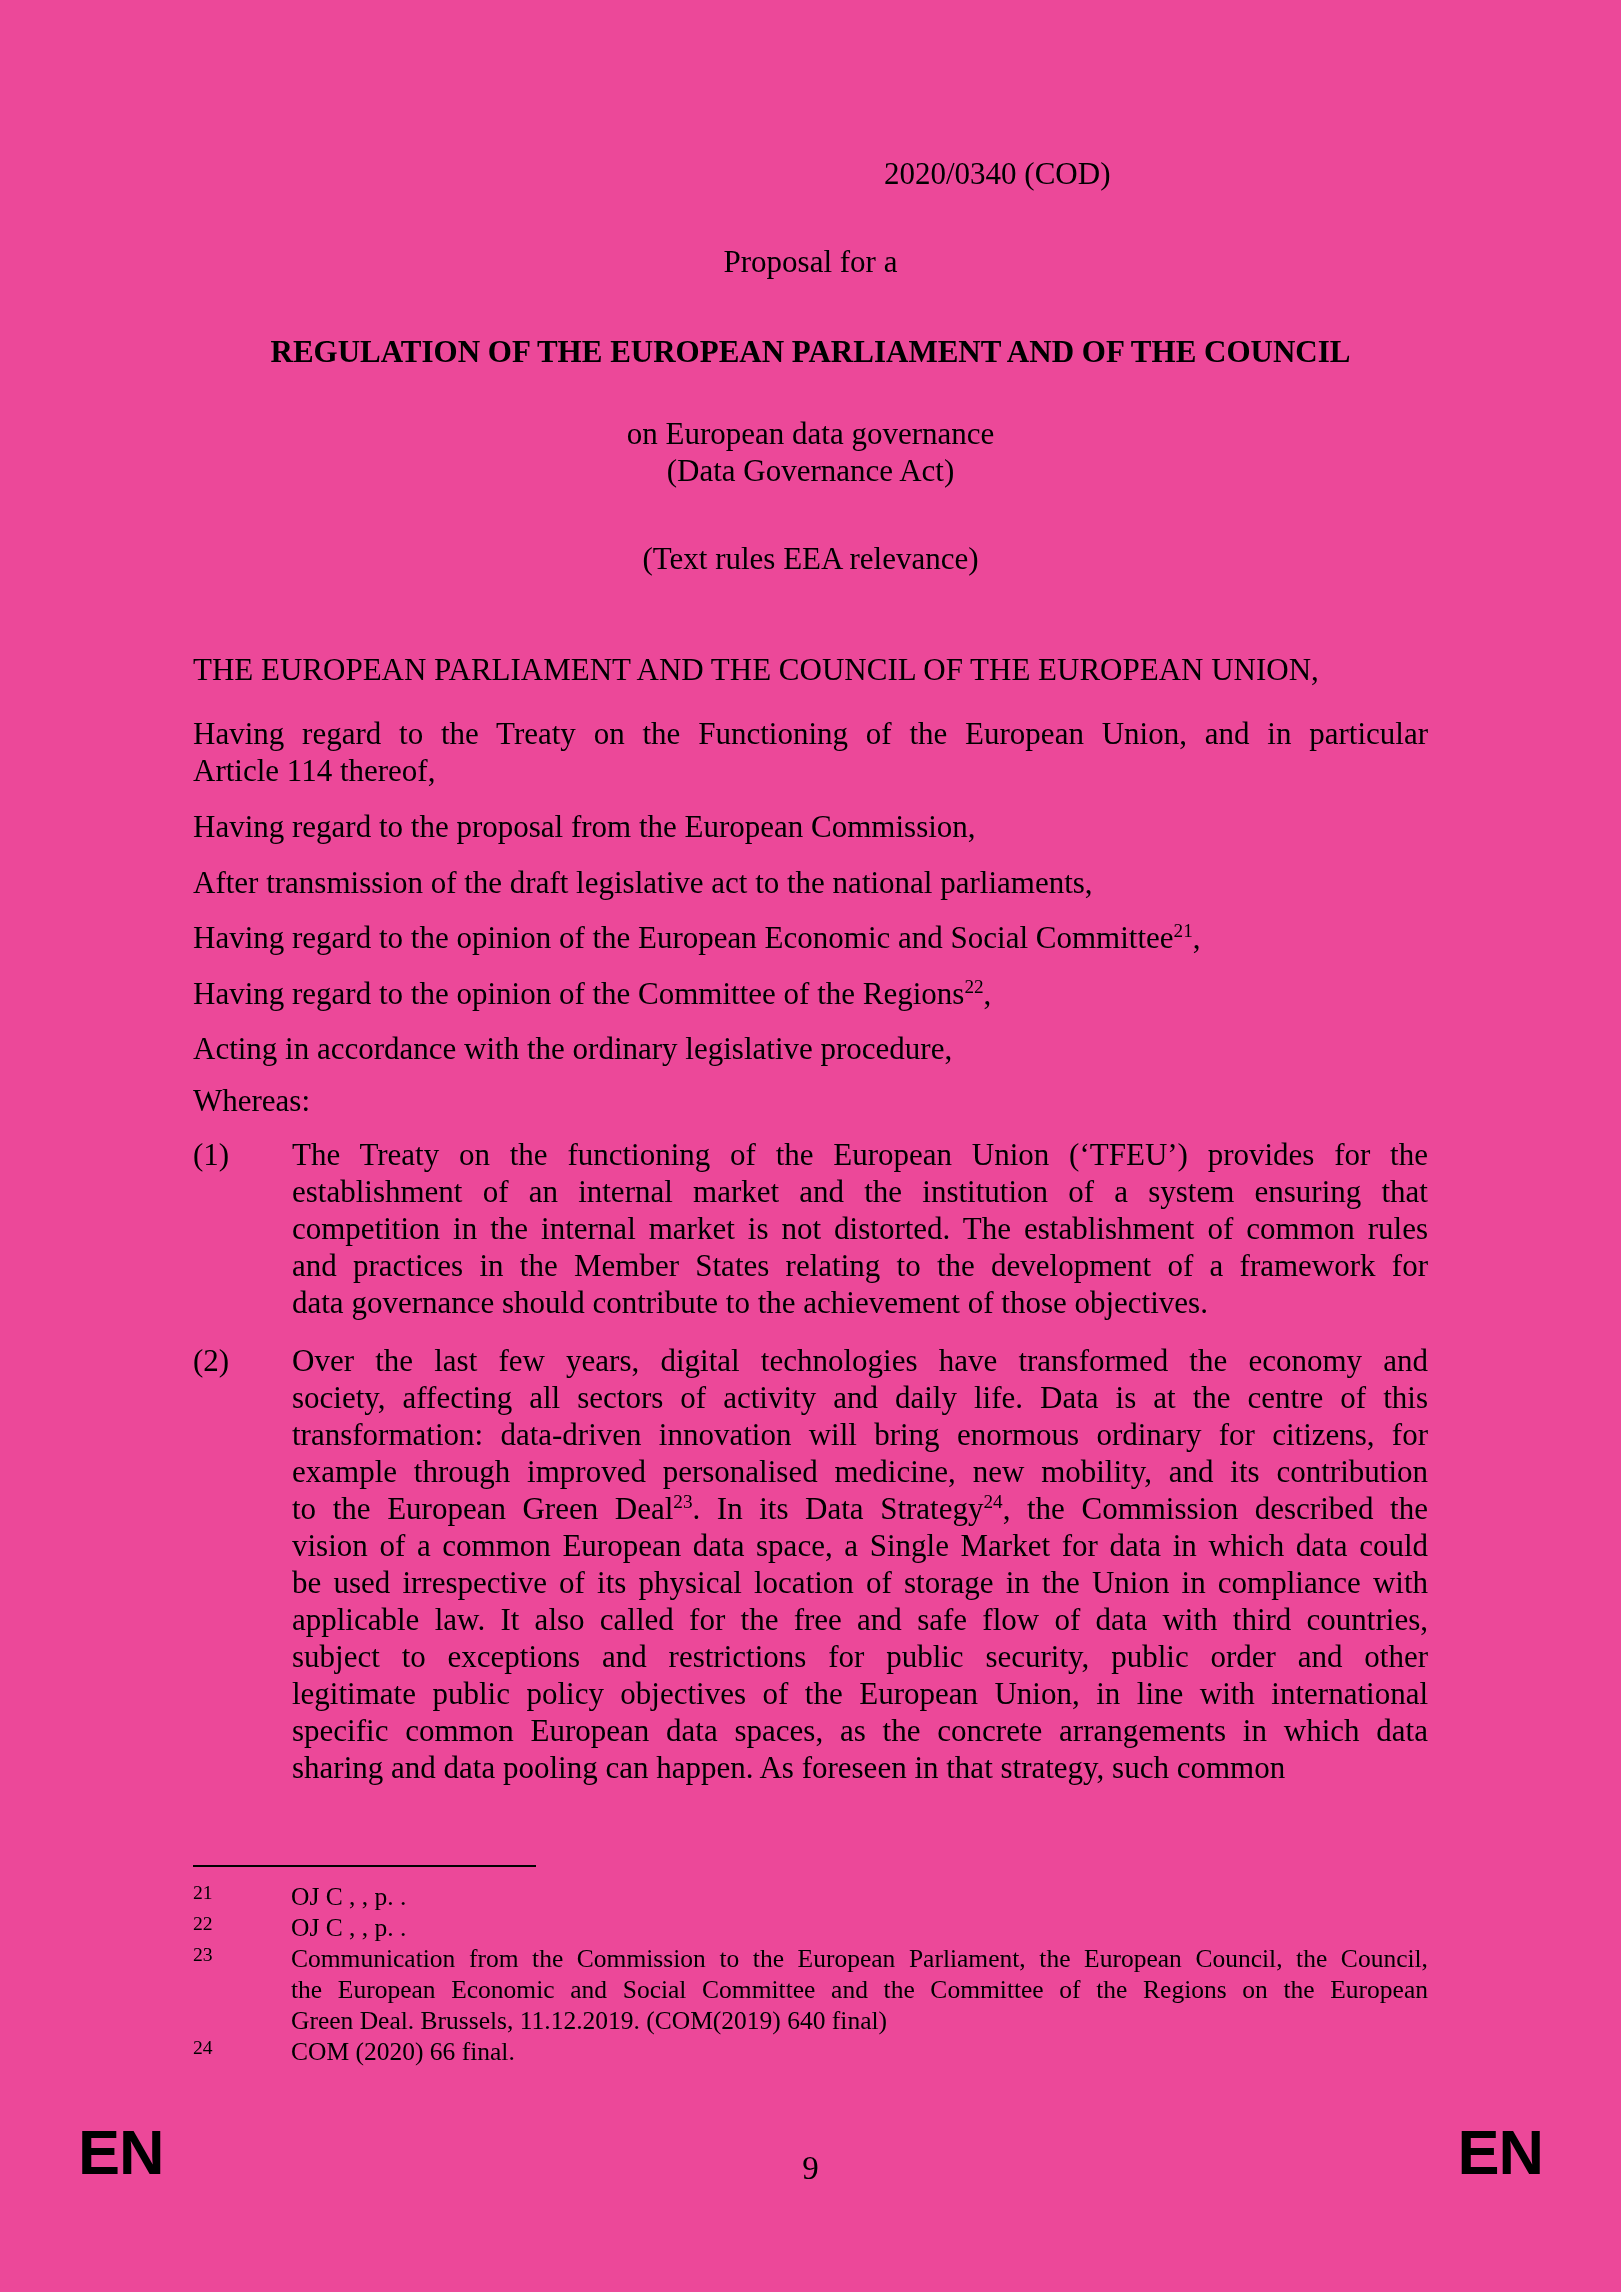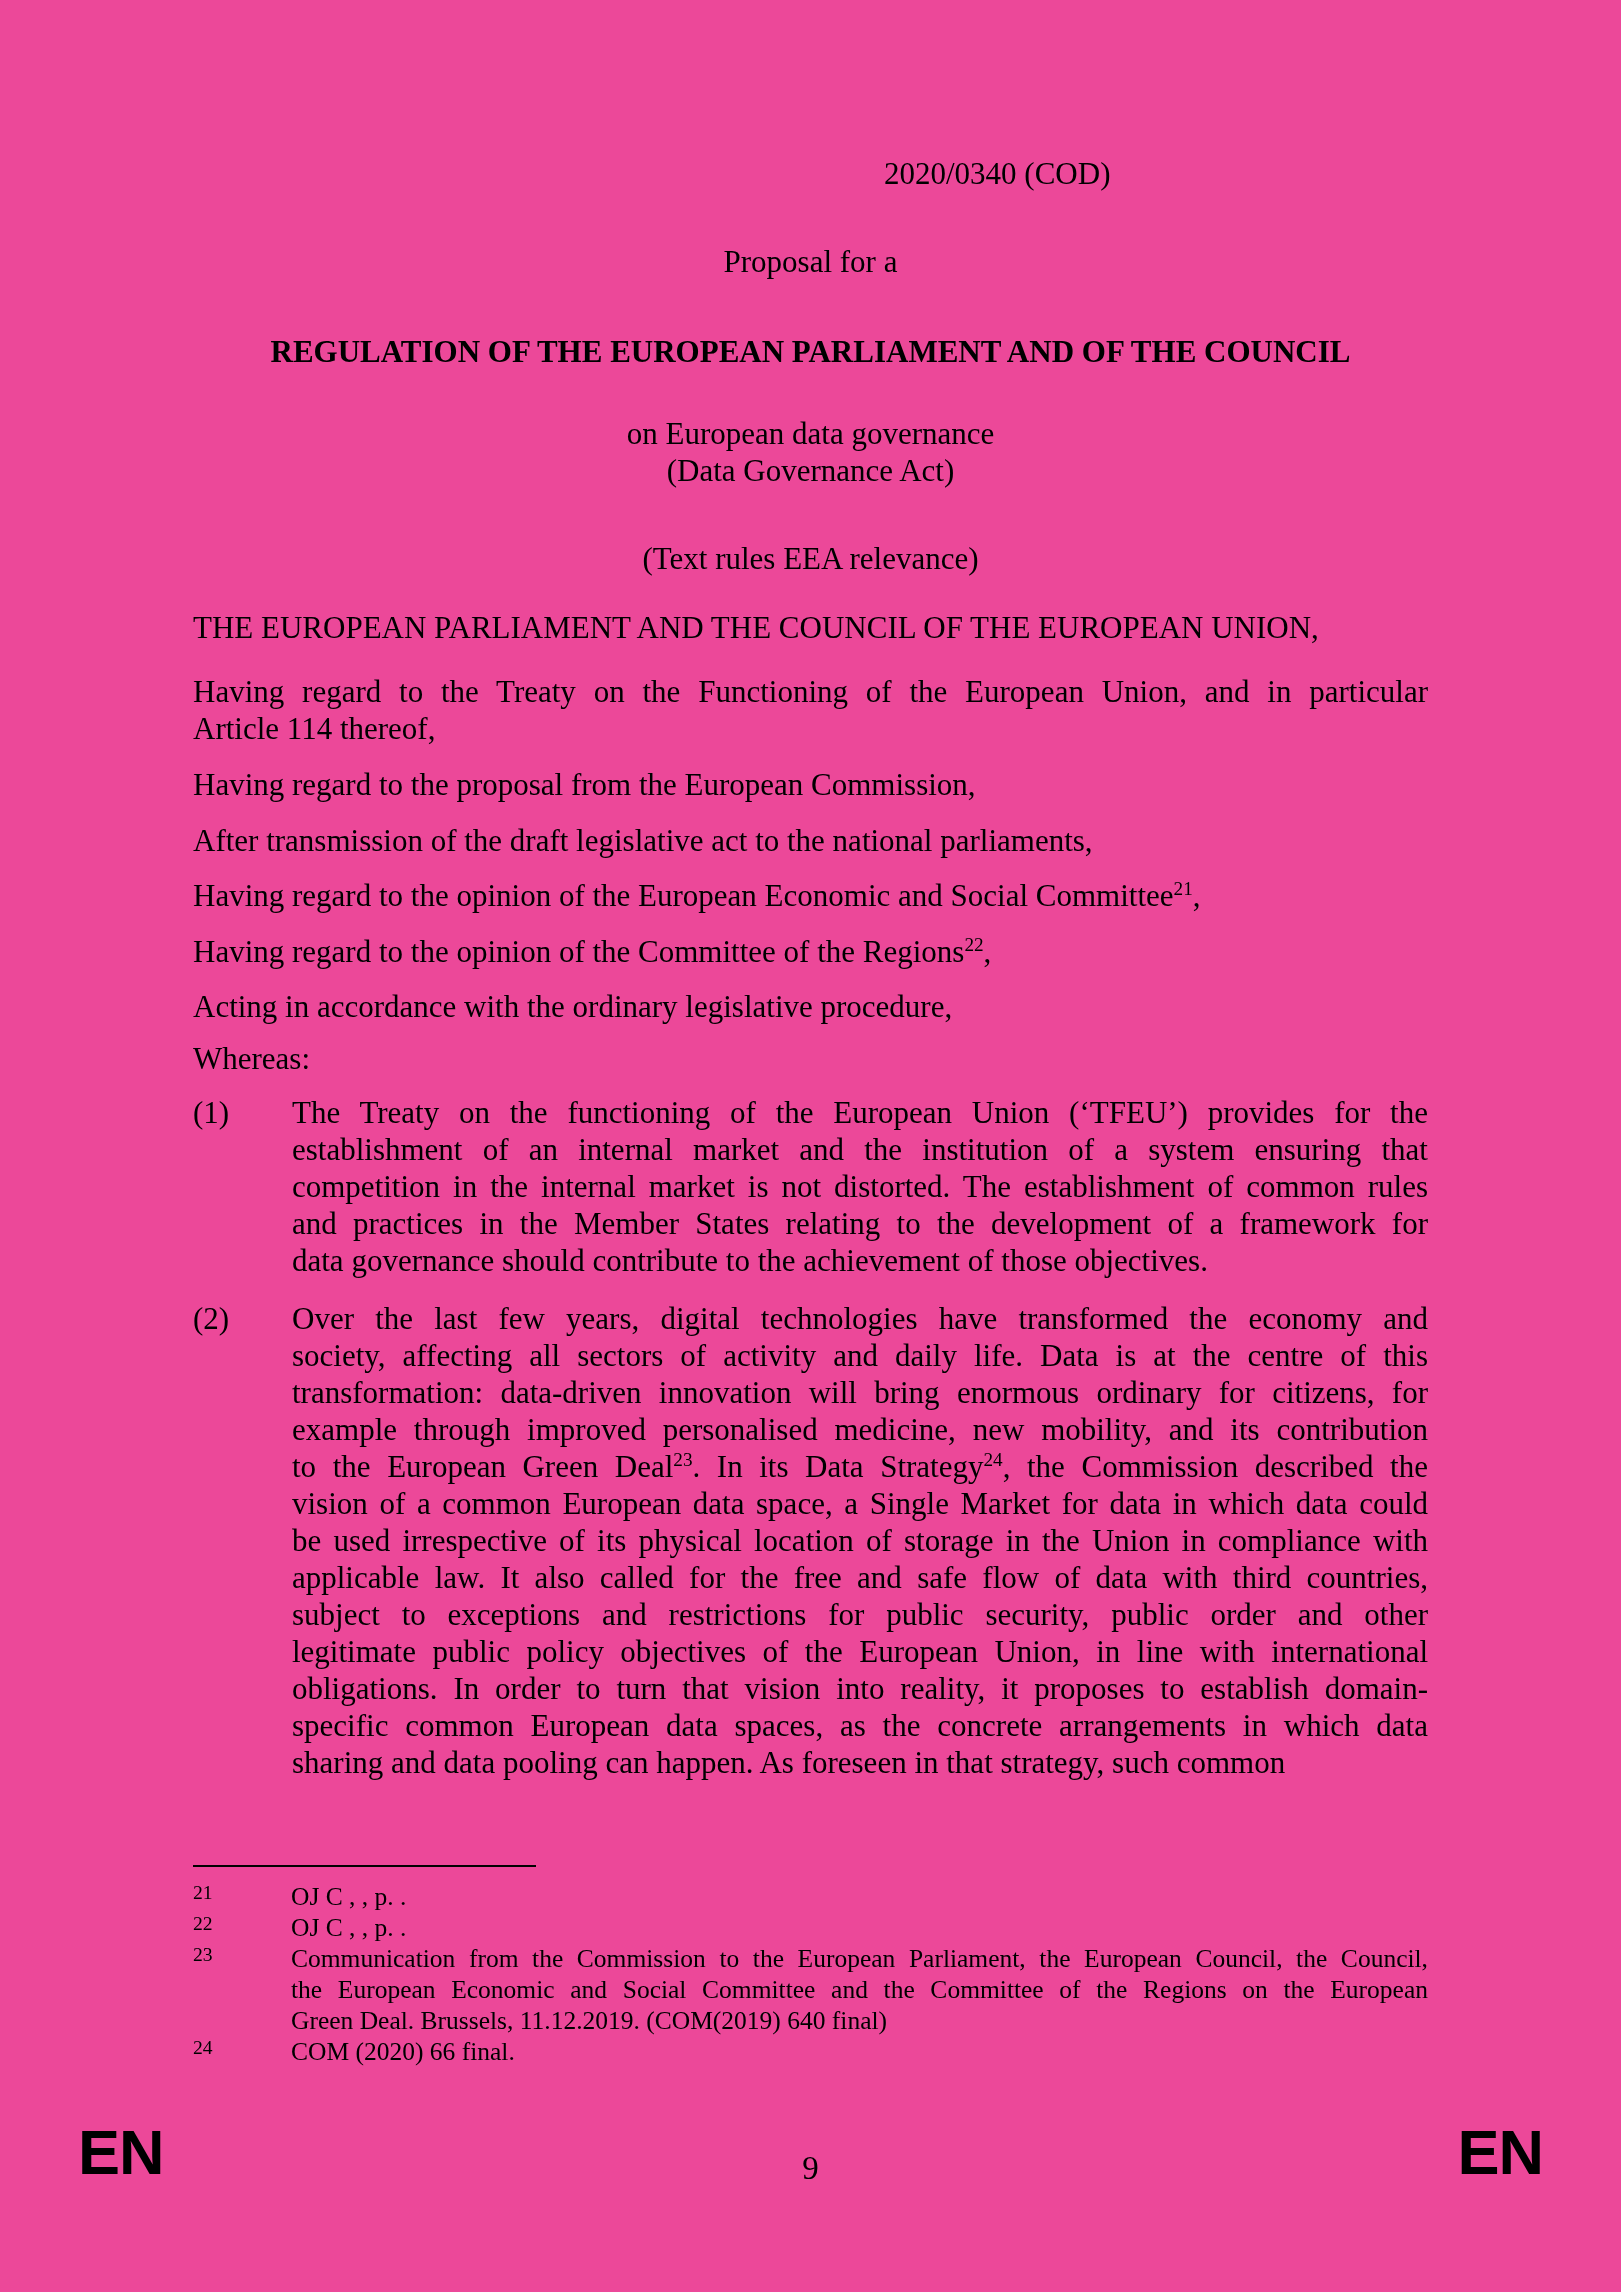--- a/index.html
+++ b/index.html
@@ -10,21 +10,21 @@
     font-family:"Liberation Serif","DejaVu Serif",serif;
     font-size:31px;line-height:37px;
     overflow:hidden;
   }
   .content{position:absolute;left:193px;top:0;width:1235px;}
   .proc-number{margin-top:155px;margin-left:691px;}
   .proposal-label{margin-top:51px;text-align:center;}
   .doc-title{margin-top:53px;text-align:center;font-weight:bold;}
   .doc-subtitle{margin-top:45px;text-align:center;font-weight:normal;}
   .eea-note{margin-top:51px;text-align:center;}
-  .opening{margin-top:32px;text-align:left;}
+  .opening{margin-top:74px;text-align:left;}
   .citation{margin-top:18.6px;}
   .citation.first{margin-top:27.4px;}
   .whereas{margin-top:14.7px;}
   .recital{position:relative;padding-left:99px;}
   .recital.r1{margin-top:16.7px;}
   .recital.r2{margin-top:21.6px;}
   .recital-num{position:absolute;left:0;top:0;}
   .line{text-align:justify;}
   .jline{text-align:justify;text-align-last:justify;-moz-text-align-last:justify;text-justify:inter-word;}
   sup.fnref{font-size:0.62em;line-height:0;vertical-align:super;}
@@ -95,21 +95,20 @@
           <div class="line jline">Over the last few years, digital technologies have transformed the economy and</div>
           <div class="line jline">society, affecting all sectors of activity and daily life. Data is at the centre of this</div>
           <div class="line jline">transformation: data-driven innovation will bring enormous ordinary for citizens, for</div>
           <div class="line jline">example through improved personalised medicine, new mobility, and its contribution</div>
           <div class="line jline">to the European Green Deal<sup class="fnref">23</sup>. In its Data Strategy<sup class="fnref">24</sup>, the Commission described the</div>
           <div class="line jline">vision of a common European data space, a Single Market for data in which data could</div>
           <div class="line jline">be used irrespective of its physical location of storage in the Union in compliance with</div>
           <div class="line jline">applicable law. It also called for the free and safe flow of data with third countries,</div>
           <div class="line jline">subject to exceptions and restrictions for public security, public order and other</div>
           <div class="line jline">legitimate public policy objectives of the European Union, in line with international</div>
-          <div class="line jline">obligations. In order to turn that vision into reality, it proposes to establish domain-</div>
           <div class="line jline">specific common European data spaces, as the concrete arrangements in which data</div>
           <div class="line">sharing and data pooling can happen. As foreseen in that strategy, such common</div>
         </div>
       </div>
   </div>
 
   <div class="footnotes">
     <div class="fn-sep"></div>
     <div>
         <div class="fn-row">

